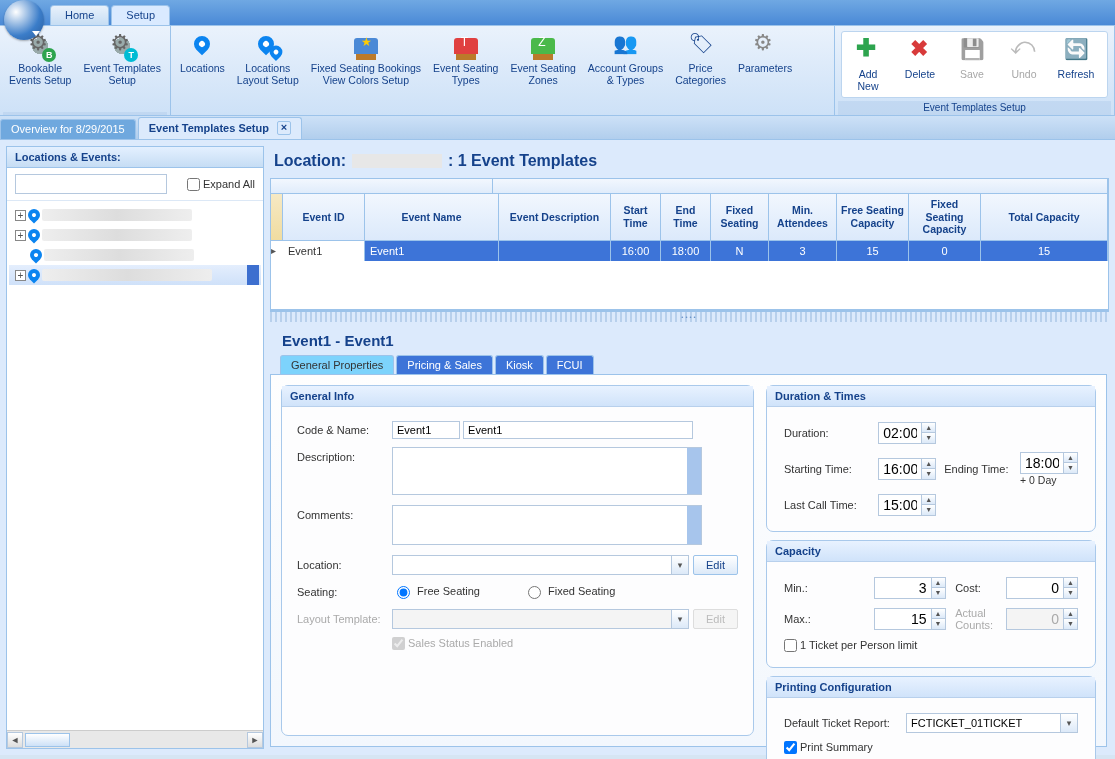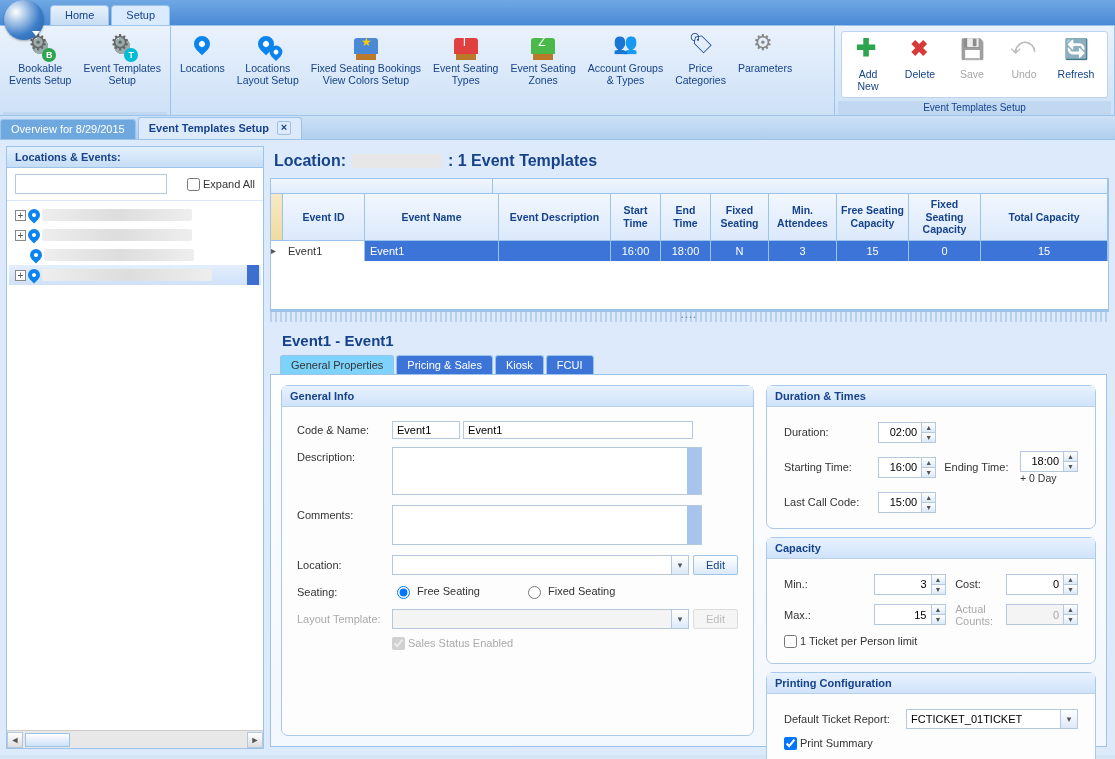--- a/index.html
+++ b/index.html
@@ -107,21 +107,21 @@
   .gb-body table td.lbl.dis { color:#aaa;}
   input.textfield, textarea.textfield, select.textfield { border:1px solid #b5c8de; background:#fff; font-size:11px; padding:2px 4px; font-family:inherit;}
   textarea.textfield { resize:none; }
   .combo { display:flex; }
   .combo input { flex:1; border-right:none;}
   .combo .combo-btn { width:18px; border:1px solid #b5c8de; background:linear-gradient(#fff,#dce9f8); text-align:center; font-size:9px; color:#555; line-height:18px; cursor:pointer;}
   .btn { background:linear-gradient(#fff,#dce9f8); border:1px solid #9cc3ea; border-radius:2px; padding:2px 12px; font-size:11px; color:#15428b; cursor:pointer;}
   .btn.disabled { color:#bbb; border-color:#ddd; background:#f5f5f5;}
   .radio-lbl { display:inline-flex; align-items:center; gap:4px; margin-right:40px; font-size:11px;}
   .spin { display:inline-flex; border:1px solid #b5c8de;}
-  .spin input { border:none; width:42px; text-align:right; padding:2px 4px; font-size:11px;}
+  .spin input { border:none; width:42px; text-align:right; padding:2px 4px; font-size:14px;}
   .spin .spin-btns { width:14px; display:flex; flex-direction:column;}
   .spin .spin-btns span { flex:1; font-size:7px; text-align:center; background:linear-gradient(#fff,#dce9f8); border-left:1px solid #b5c8de; line-height:9px; color:#555; cursor:pointer;}
   .spin .spin-btns span:first-child { border-bottom:1px solid #b5c8de;}
   .spin.dis input { background:#f4f4f4; color:#aaa;}
   
   .col-left { flex:1; }
   .col-right { width:330px; display:flex; flex-direction:column; gap:8px;}
   
   
   .w-eventid { width:82px;} .w-eventname { width:134px;} .w-desc { width:112px;}
@@ -460,21 +460,21 @@
                 <td class="lbl" style="width:80px">Ending Time:</td>
                 <td><span class="spin">
                         <input value="18:00" style="">
                         <span class="spin-btns">
                           <span>▲</span>
                           <span>▼</span>
                         </span>
                       </span> <span style="font-size:10.5px">+ 0 Day</span></td>
               </tr>
               <tr>
-                <td class="lbl">Last Call Code:</td>
+                <td class="lbl">Last Call Time:</td>
                 <td colspan="3"><span class="spin">
                         <input value="15:00" style="">
                         <span class="spin-btns">
                           <span>▲</span>
                           <span>▼</span>
                         </span>
                       </span></td>
               </tr>
             </tbody>
               </table>

